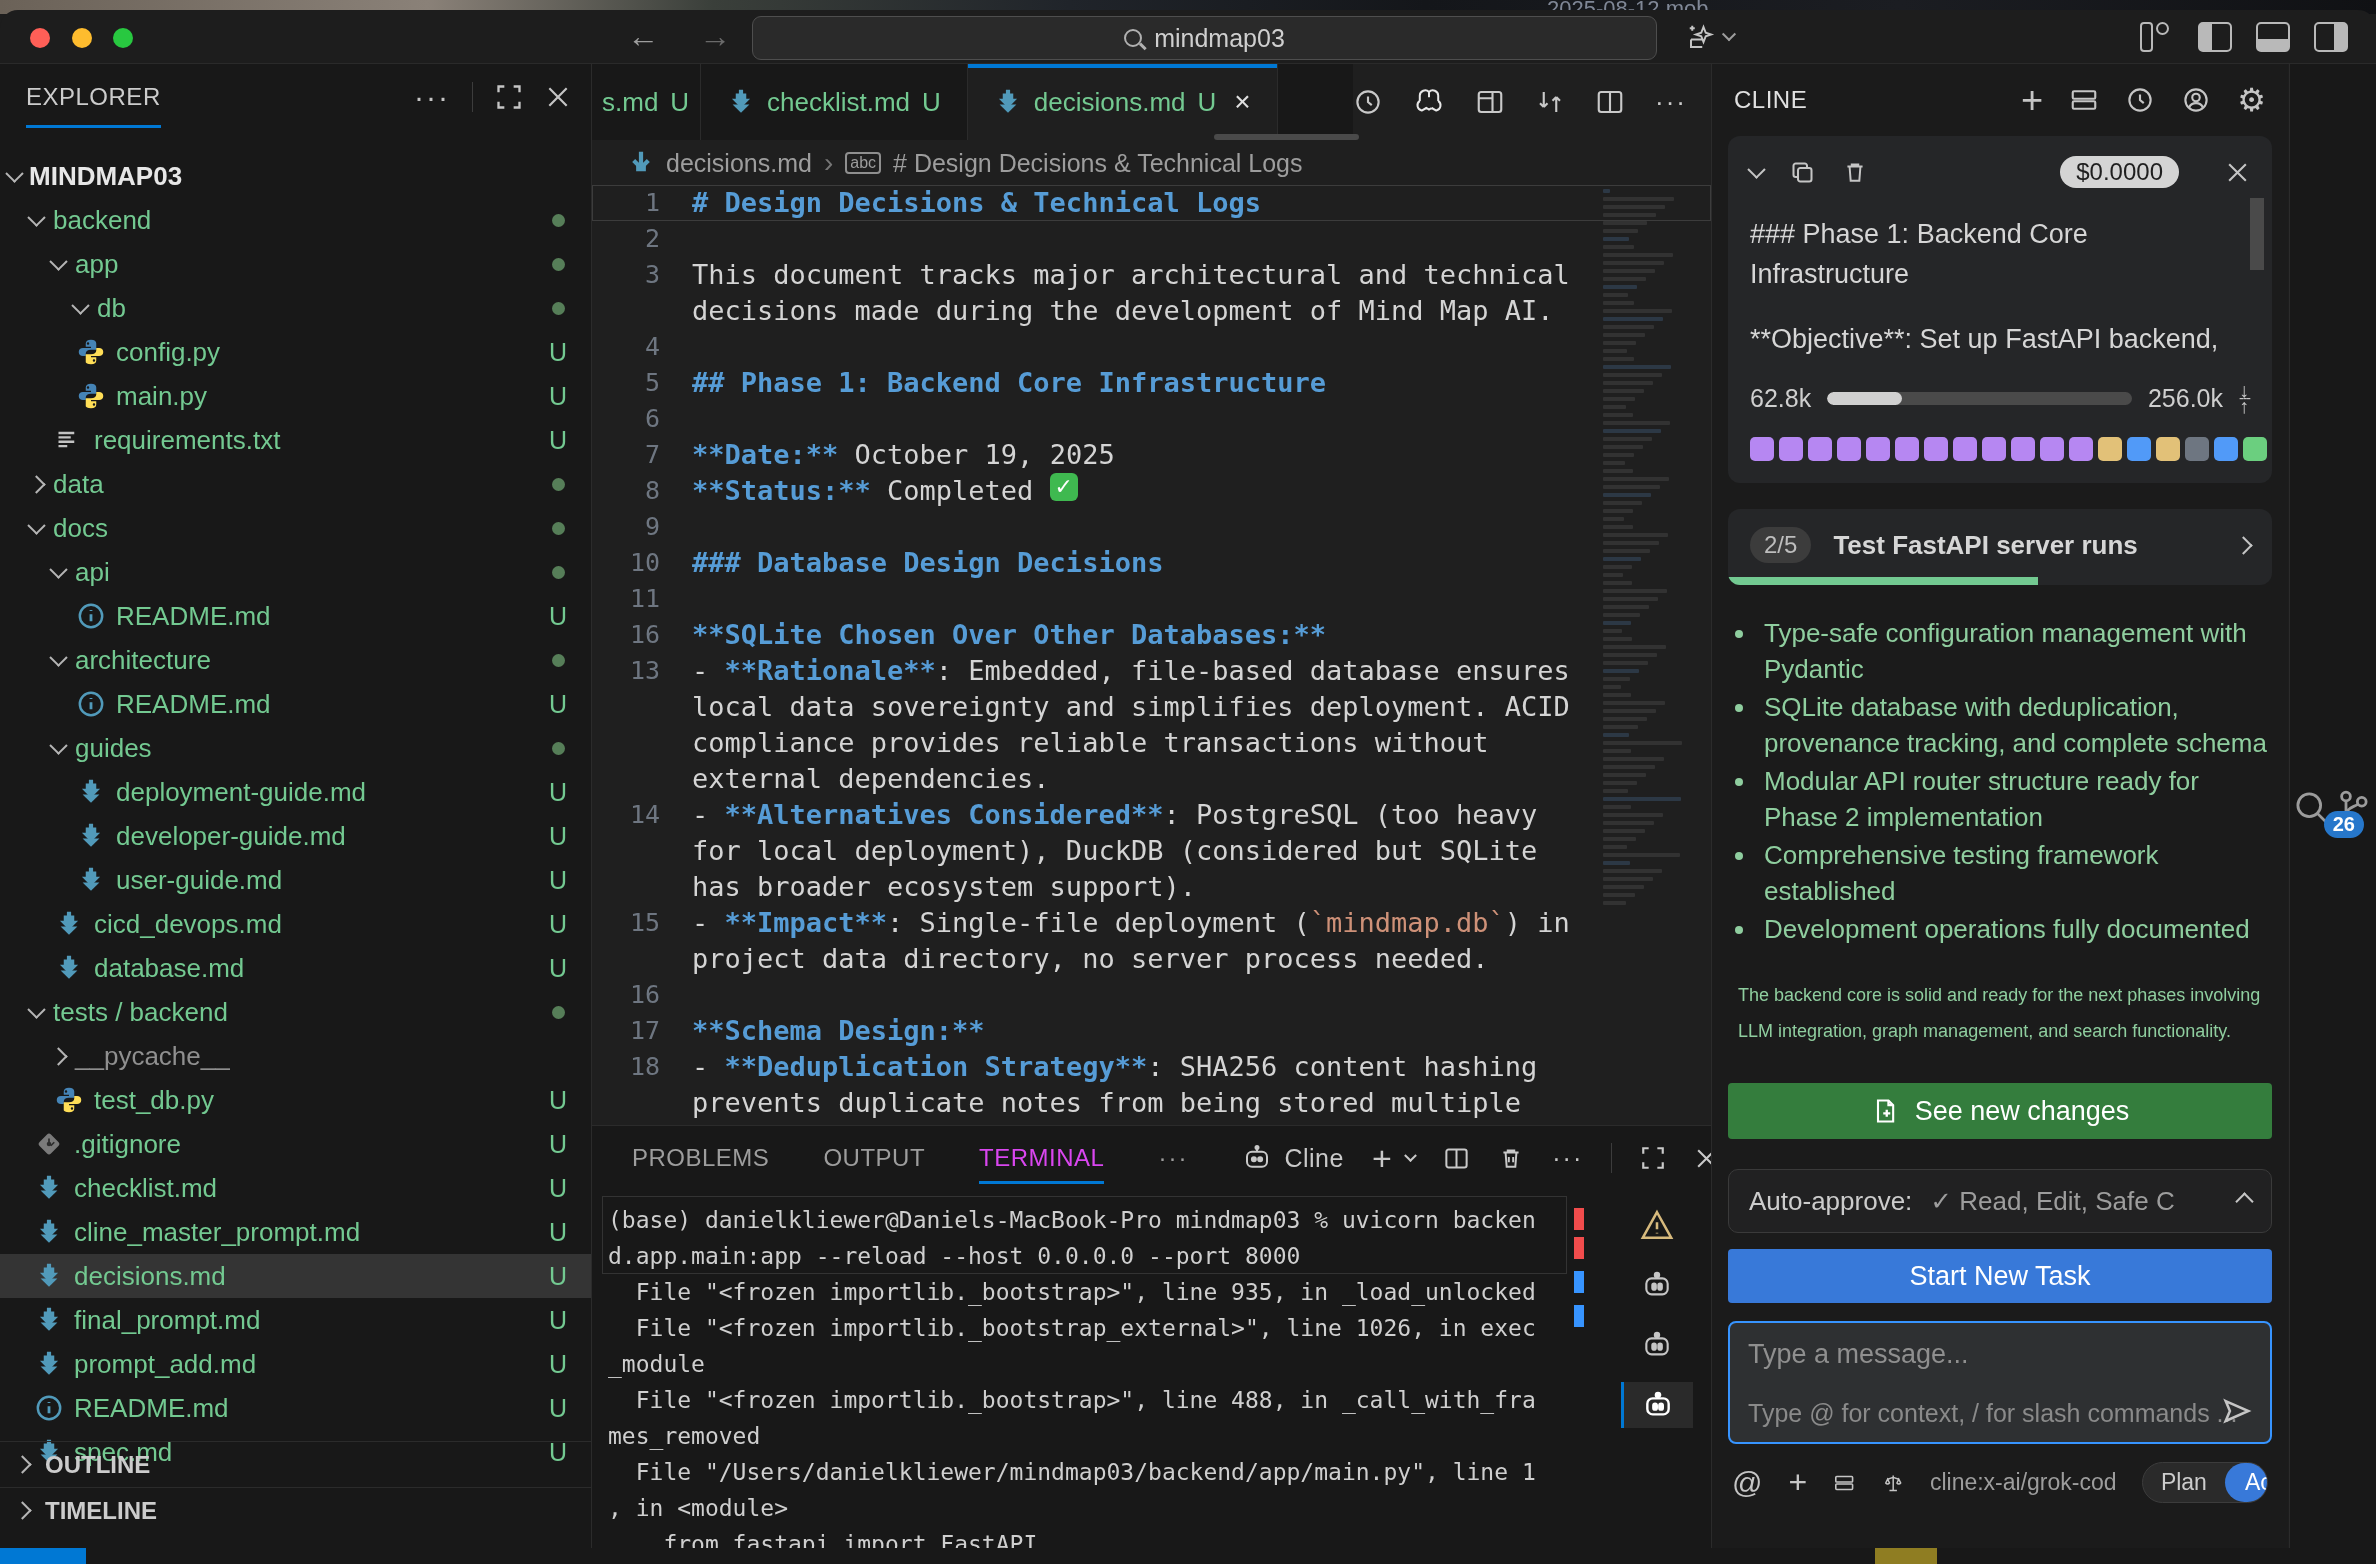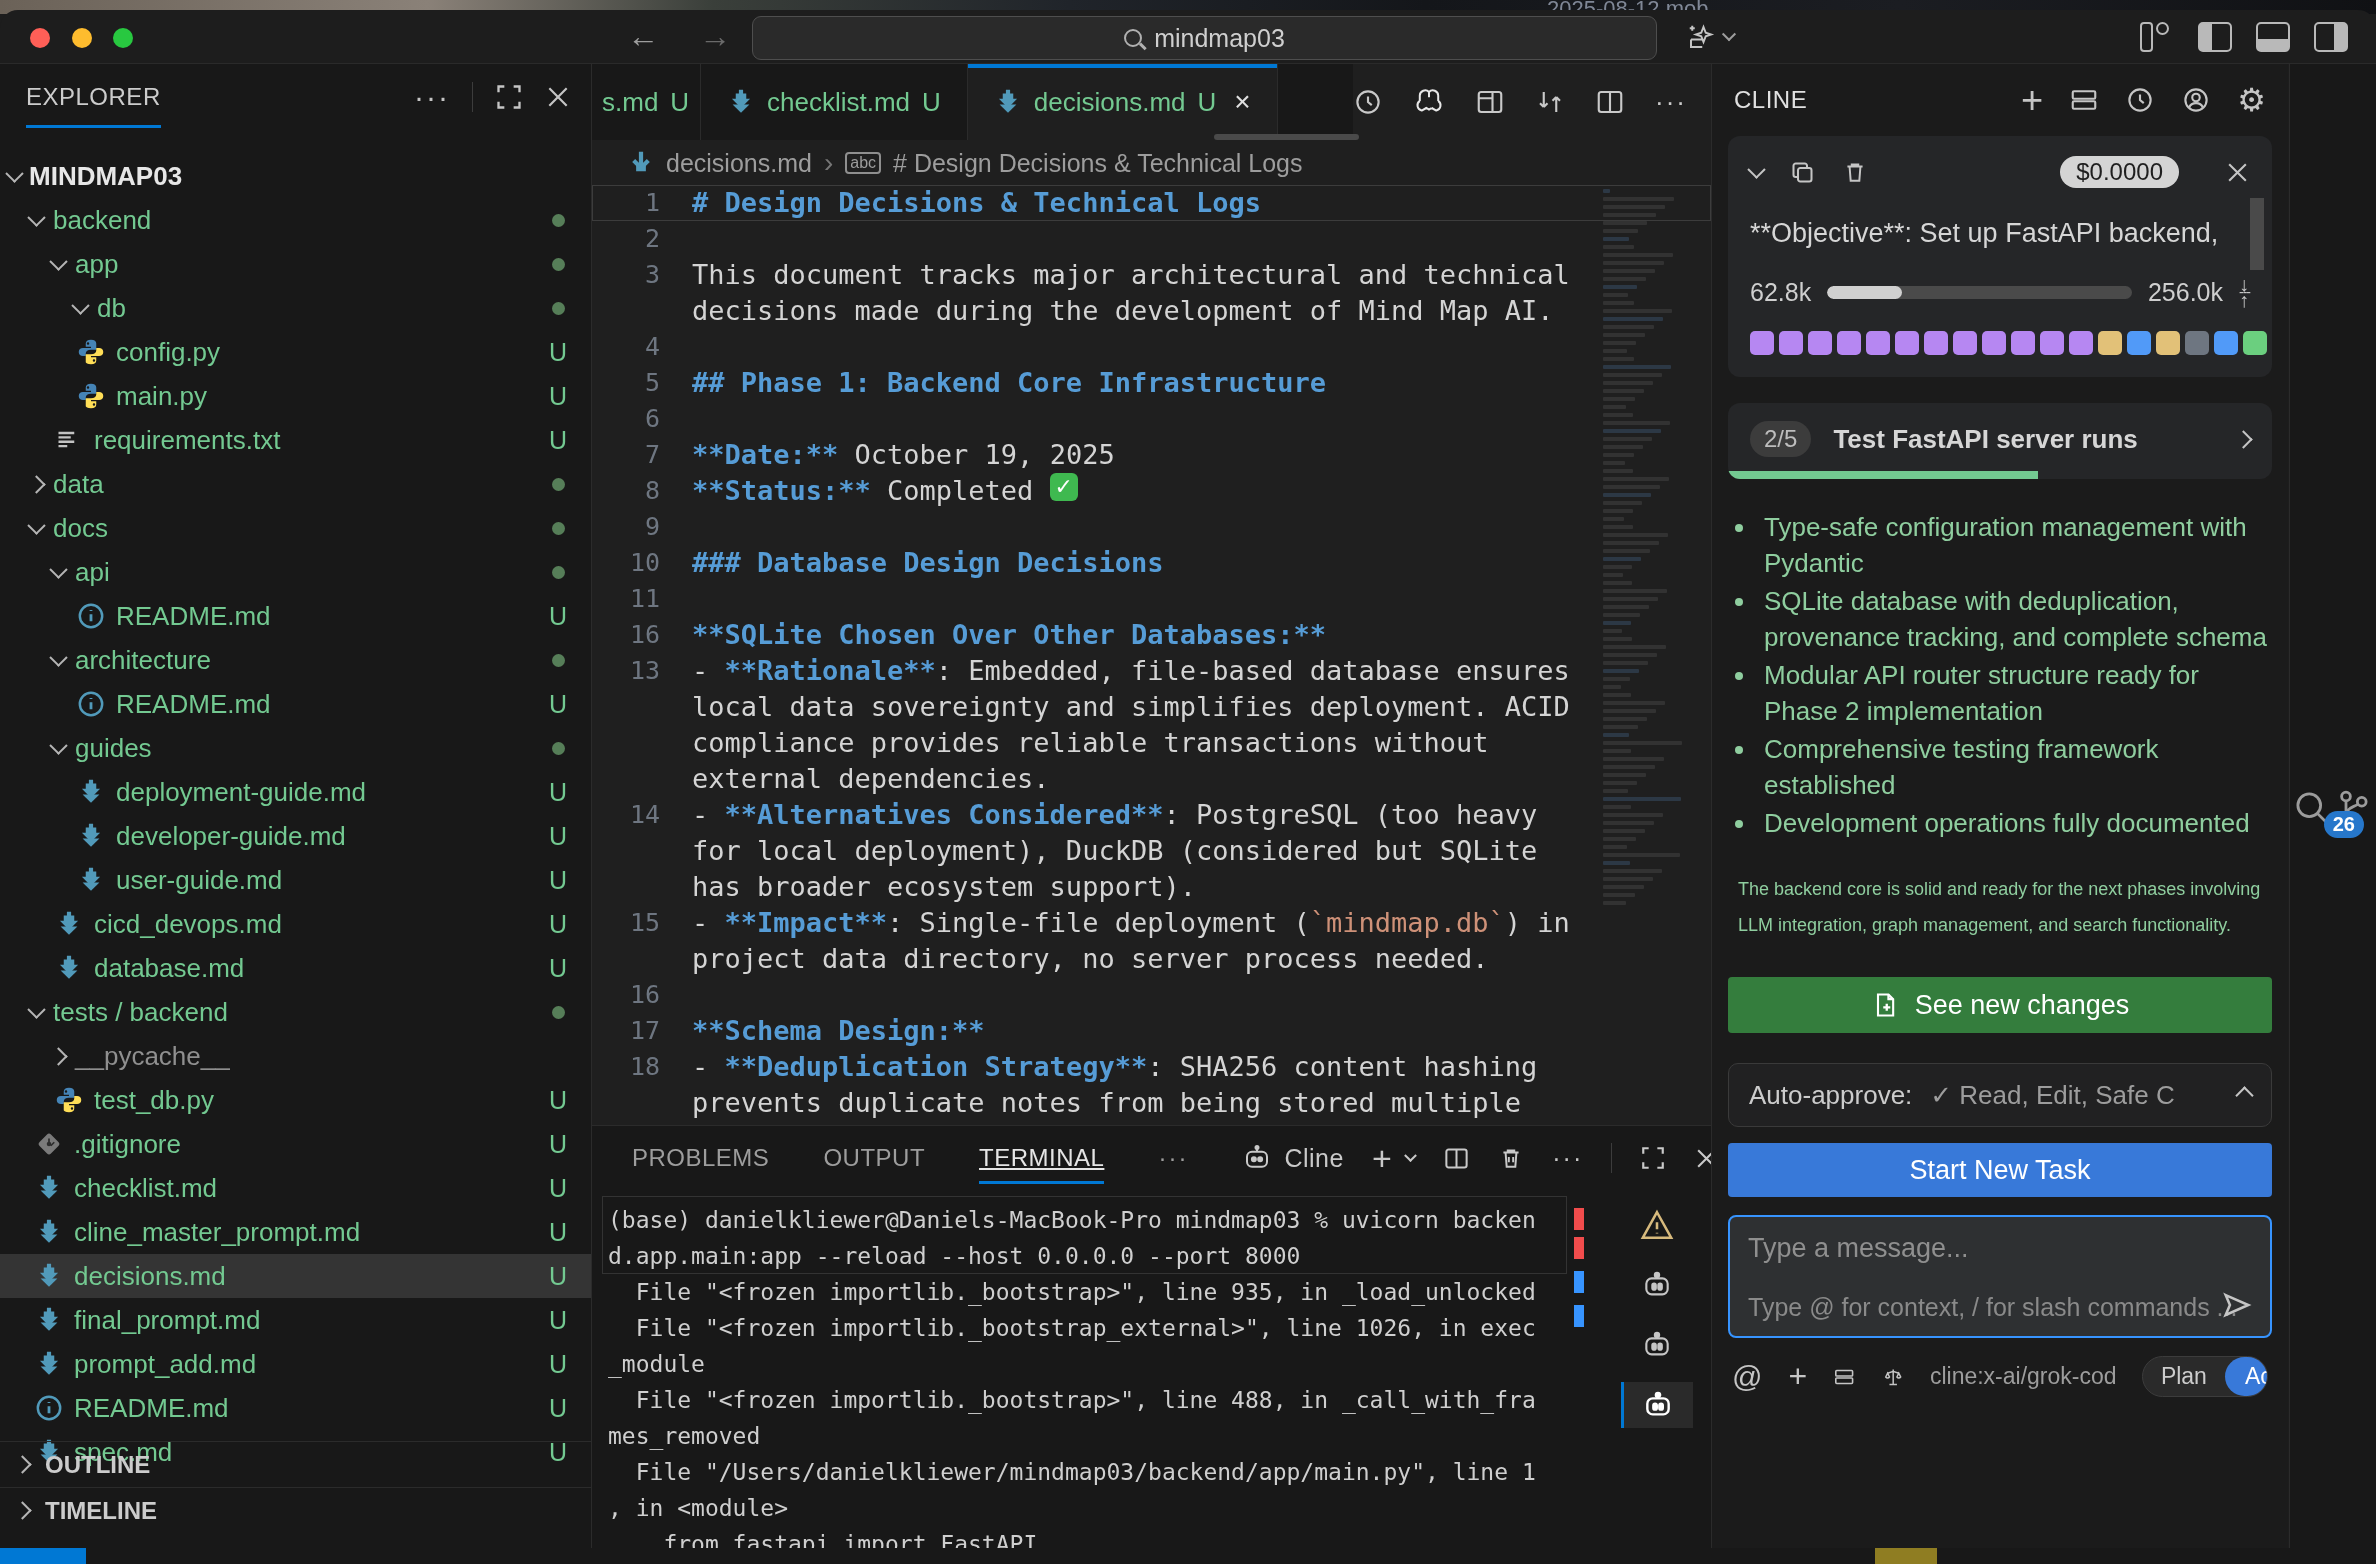--- a/index.html
+++ b/index.html
@@ -91,21 +91,21 @@
   .seg-c { color:#ce9178; }
   .ck { display:inline-block; width:28px; height:28px; background:#3fb950; border-radius:6px; color:#fff;
     font-size:22px; line-height:28px; text-align:center; vertical-align:-3px; font-family:"Liberation Sans",sans-serif;}
   #minimap { position:absolute; right:20px; top:125px; width:88px; height:935px; opacity:.85; }
   #minimap .mbar { height:4px; margin-bottom:4px; border-radius:1px; }
 
   
   #panel { position:absolute; left:0; top:1061px; width:1119px; height:424px; background:#181818; border-top:1px solid #2b2b2b; }
   #panel-tabs { height:64px; display:flex; align-items:center; padding-left:40px; gap:54px; font-size:24px; color:#9d9d9d; letter-spacing:0.5px;}
   .ptab { height:64px; display:flex; align-items:center; position:relative; }
-  .ptab.active { color:#e5e5e5;text-decoration:underline; }
+  .ptab.active { color:#d946ef; }
   .ptab.active::after { content:""; position:absolute; bottom:6px; left:0; width:100%; height:3px; background:#0078d4; }
   #panel-actions { margin-left:auto; display:flex; align-items:center; gap:28px; padding-right:20px; color:#c9c9c9; font-size:25px; }
   #terminal { position:absolute; left:16px; top:76px; width:975px; height:348px;
     font-family:"DejaVu Sans Mono", monospace; font-size:23px; line-height:36px; color:#cfcfcf; white-space:pre; }
   #cmd-box { position:absolute; left:10px; top:70px; width:965px; height:78px; border:1px solid #333; }
   .tmark { position:absolute; width:10px; height:22px; }
   #term-aside { position:absolute; right:0; top:76px; width:109px; height:348px; display:flex; flex-direction:column; align-items:center; gap:14px;}
   .term-item { width:72px; height:46px; display:flex; align-items:center; justify-content:center; color:#c5c5c5; }
   .term-item.active { background:#ffffff14; border-left:3px solid #0078d4; }
 
@@ -784,20 +784,21 @@
         </svg>
         <svg width="26" height="26" viewBox="0 0 24 24" fill="none" stroke="#c5c5c5" stroke-width="1.8">
           <path d="M5 7h14M9 7V5h6v2M7 7l1 13h8l1-13"></path>
         </svg>
         <span id="cost-pill">$0.0000</span>
         <svg width="25" height="25" viewBox="0 0 24 24" stroke="#c5c5c5" stroke-width="2" style="margin-left:20px">
           <path d="M4 4l16 16M20 4L4 20"></path>
         </svg>
       </div>
       <div id="card-scroll"></div>
+      <div id="task-title">### Phase 1: Backend Core Infrastructure</div>
       <div id="task-objective">**Objective**: Set up FastAPI backend,</div>
       <div id="token-row">
         <span>62.8k</span>
         <div id="token-track">
             <div id="token-fill" style="width: 24.5%;"></div>
           </div>
         <span>256.0k</span>
         <span style="display:flex;flex-direction:column;line-height:14px;font-size:20px;color:#c5c5c5">↓<span style="letter-spacing:-1px;font-size:14px;margin:-6px 0">---</span>↑</span>
       </div>
       <div id="squares">

